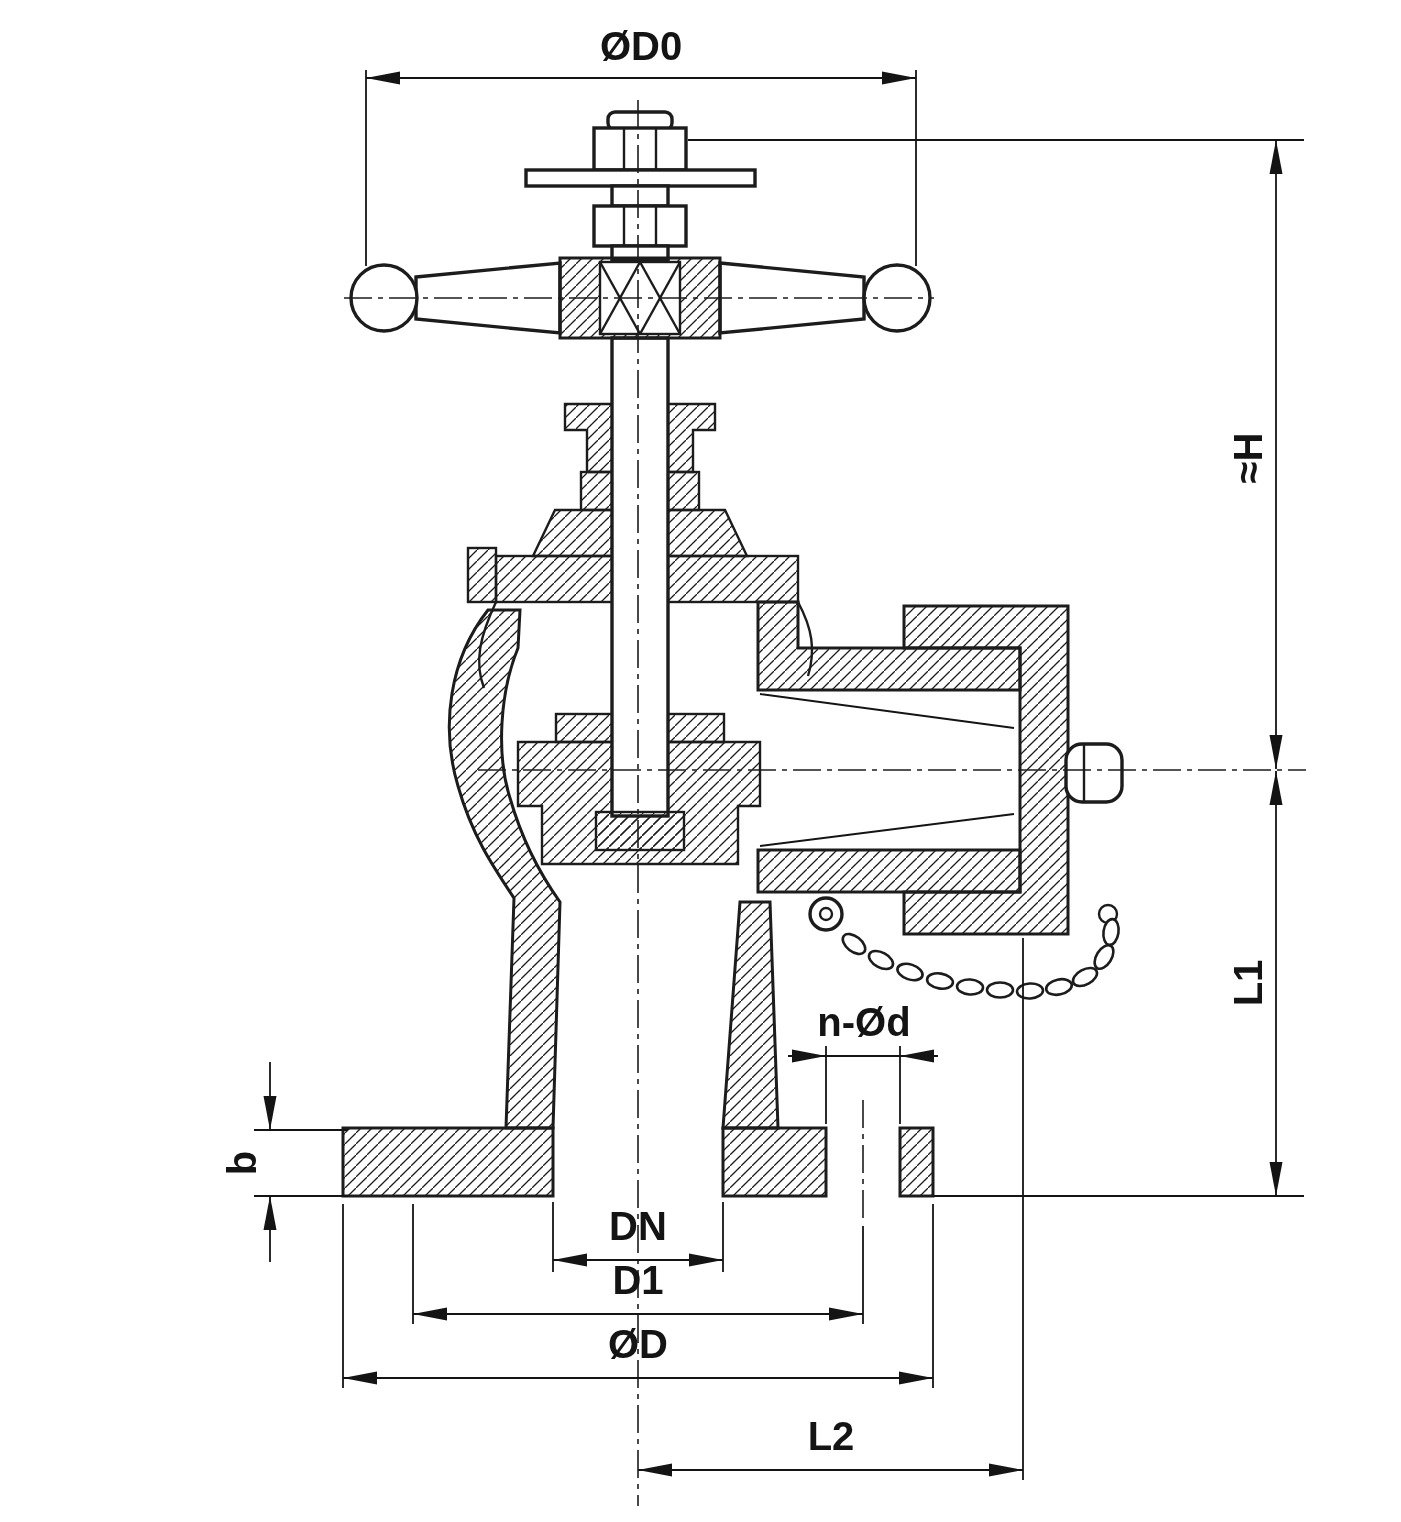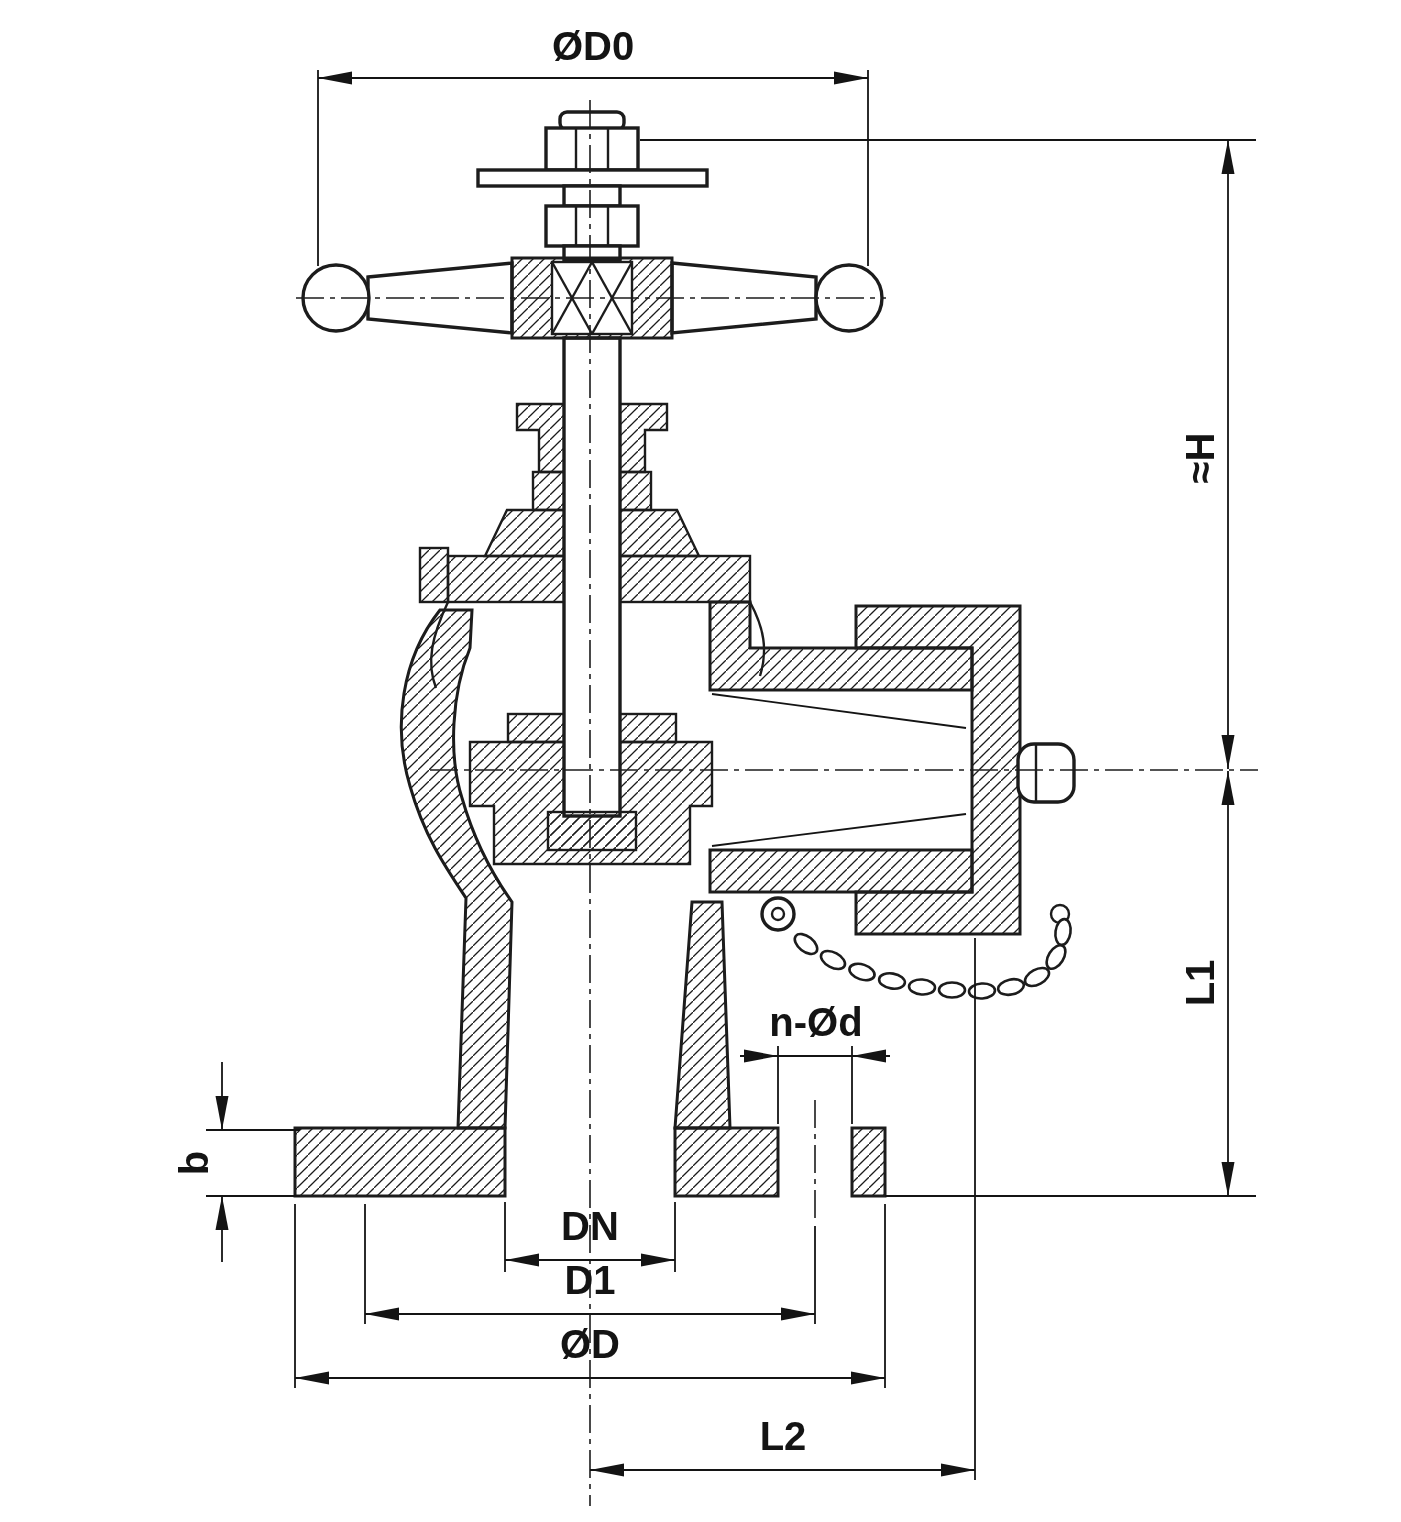--- a/index.html
+++ b/index.html
@@ -1,20 +1,21 @@
 <!DOCTYPE html>
 <html><head>
 <meta charset="utf-8">
 <style>
   html,body { margin:0; padding:0; background:#ffffff; }
   .canvas {
     position:relative;
     width:1257px; height:1522px;
     background:#ffffff;
     font-family:"Liberation Sans", sans-serif;
+    padding-left:48px;
   }
   svg { display:block; }
   text.dim-label {
     font-family:"Liberation Sans", sans-serif;
     font-size:40px;
     font-weight:bold;
     fill:#141414;
   }
   .med-line    { stroke:#1c1c1c; stroke-width:2.4; fill:none; }
   .thin-line   { stroke:#141414; stroke-width:1.8; fill:none; }

